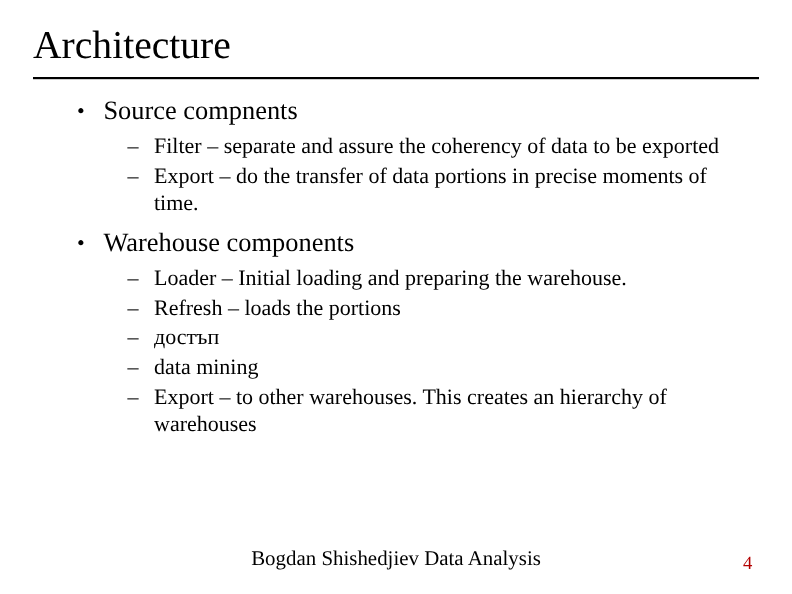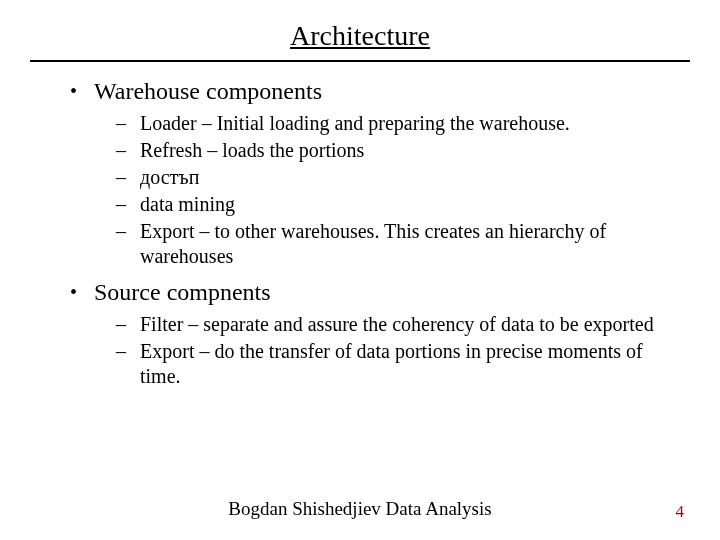--- a/index.html
+++ b/index.html
@@ -11,25 +11,23 @@
     color: #000;
     position: relative;
     overflow: hidden;
   }
   .slide {
     padding: 20px 30px 0 30px;
     height: 100%;
     position: relative;
   }
   .title {
-    text-align: center;
-    font-size: 28px;
+    font-size: 36px;
     font-weight: normal;
     padding-bottom: 8px;
-    text-decoration: underline;
   }
   .title-rule {
     border: none;
     border-top: 2.5px solid #000;
     margin: 0 0 14px 0;
   }
   .content {
     padding-left: 40px;
     padding-right: 10px;
   }
@@ -89,33 +87,33 @@
 </style>
 </head>
 <body>
 
 <div class="slide">
   <div class="title">Architecture</div>
   <hr class="title-rule">
   <div class="content">
     <ul class="level1">
       <li>
+        <span>Source compnents</span>
+        <ul class="level2">
+          <li>Filter – separate and assure the coherency of data to be exported</li>
+          <li>Export – do the transfer of data portions in precise moments of time.</li>
+        </ul>
+      </li>
+      <li>
         <span>Warehouse components</span>
         <ul class="level2">
           <li>Loader – Initial loading and preparing the warehouse.</li>
           <li>Refresh – loads the portions</li>
           <li>достъп</li>
           <li>data mining</li>
           <li>Export – to other warehouses. This creates an hierarchy of warehouses</li>
         </ul>
       </li>
-      <li>
-        <span>Source compnents</span>
-        <ul class="level2">
-          <li>Filter – separate and assure the coherency of data to be exported</li>
-          <li>Export – do the transfer of data portions in precise moments of time.</li>
-        </ul>
-      </li>
     </ul>
   </div>
   <div class="footer">Bogdan Shishedjiev Data Analysis</div>
   <div class="page-number">4</div>
 </div>
 
 </body></html>

